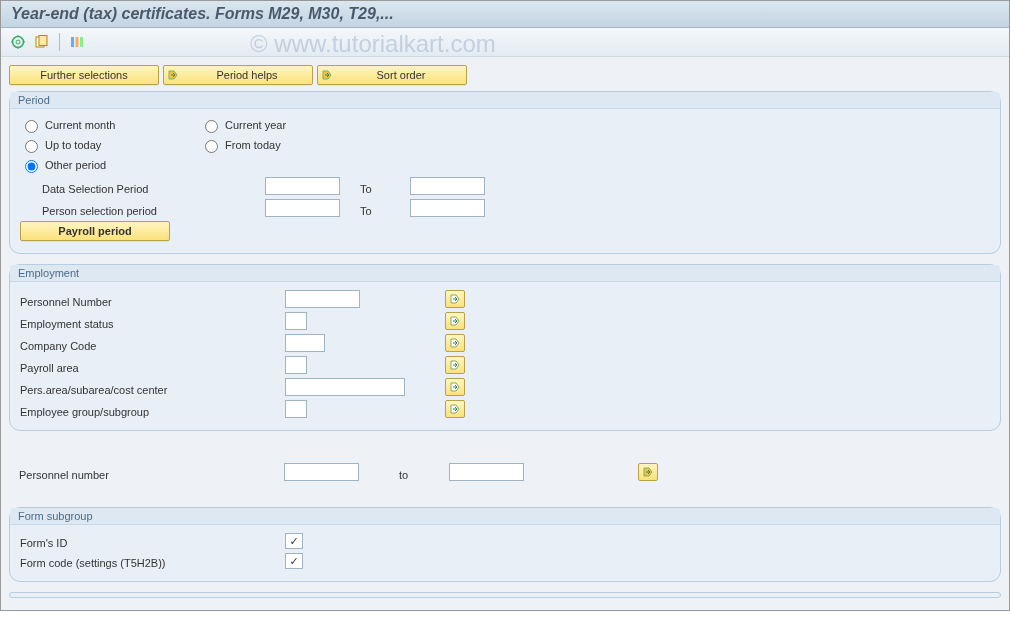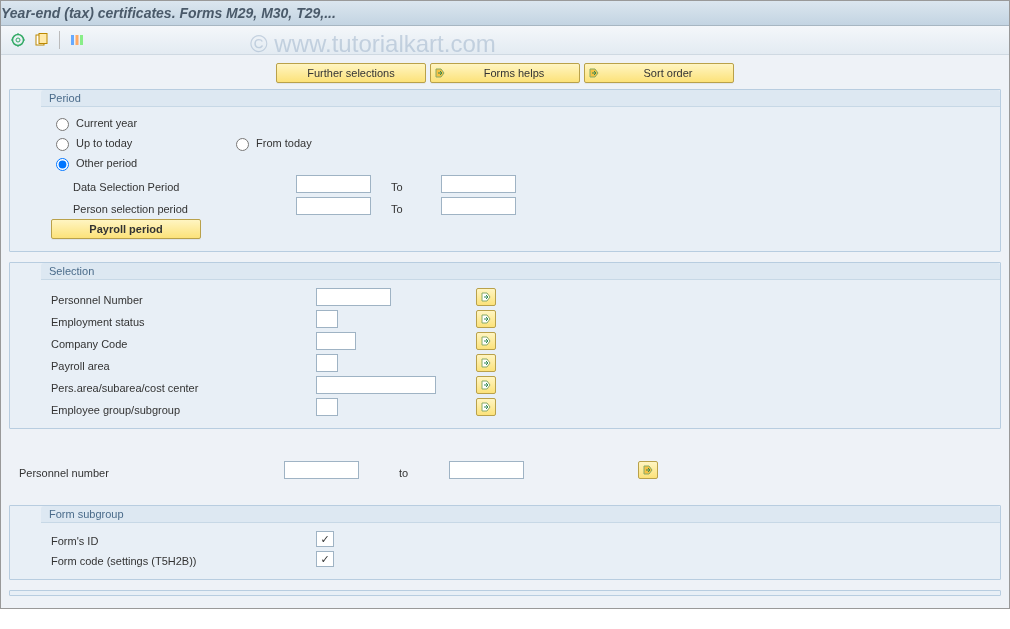--- a/index.html
+++ b/index.html
@@ -8,24 +8,24 @@
     font-family: Arial, sans-serif;
     font-size: 11px;
     background: #fff;
     color: #333;
     width: 1010px;
   }
   .outer-border { border: 1px solid #999; }
   .title-bar {
     background: linear-gradient(to bottom, #dbe6ef 0%, #c3d4e2 100%);
     border-bottom: 1px solid #a7b6c2;
-    padding: 4px 0;
+    padding: 4px 10px;
     font-style: italic;
     font-weight: bold;
-    font-size: 14px;
+    font-size: 16px;
     color: #4a5a6a;
   }
   .watermark {
     position: absolute; left: 250px; top: 30px;
     color: rgba(120,150,180,0.35); font-size: 24px; pointer-events: none;
     font-family: "Comic Sans MS", cursive, sans-serif;
   }
   .toolbar {
     background: linear-gradient(to bottom, #f4f7fa 0%, #e3ebf2 100%);
     border-bottom: 1px solid #cfd9e2;
@@ -34,40 +34,39 @@
   }
   .tool-icon {
     width: 18px; height: 18px; display: inline-flex;
     align-items: center; justify-content: center;
     border: 1px solid transparent; border-radius: 2px;
     cursor: pointer;
   }
   .tool-sep { width: 1px; height: 18px; background: #bbb; margin: 0 2px; }
   svg { display: block; }
   .content { background: #eef2f7; padding: 8px 8px 2px 8px; }
-  .btn-row { display: flex; gap: 4px; margin-bottom: 6px; justify-content: center; }
+  .btn-row { display: flex; gap: 4px; margin-bottom: 6px; }
   .sap-btn {
     background: linear-gradient(to bottom, #fff5c2 0%, #fce27a 100%);
     border: 1px solid #b9a14a;
     border-radius: 2px;
     padding: 2px 0;
     font-size: 11px; color: #333;
     display: inline-flex; align-items: center; justify-content: center;
     cursor: pointer; height: 20px;
     box-shadow: 0 1px 0 rgba(0,0,0,0.05);
   }
   .sap-btn.wide { width: 150px; }
   .sap-btn .arrow-slot { width: 18px; display: inline-flex; justify-content:center; }
   .sap-btn .lbl { flex: 1; text-align: center; }
   .group {
     border: 1px solid #b8cde0;
-    border-radius: 1px;
+    border-radius: 11px;
     background: #e8eff6;
     margin-bottom: 10px;
-    padding-left: 31px;
   }
   .group-title {
     font-size: 11px; color: #4a6b8a;
     padding: 2px 8px 2px 8px;
     background: #dde8f2;
     border-bottom: 1px solid #c7d8e6;
     border-radius: 3px 3px 0 0;
   }
   .group-body { padding: 8px 10px; }
   .radio-row { display: flex; gap: 10px; margin-bottom: 4px; }
@@ -138,39 +137,43 @@
       <span class="sap-btn wide">
         <span class="lbl">Further selections</span>
       </span>
       <span class="sap-btn wide">
         <span class="arrow-slot">
           <svg width="10" height="10" viewBox="0 0 10 10">
               <path d="M1 1h5l3 4-3 4H1z" fill="#f6c244" stroke="#8a6"></path>
               <path d="M3 5h3M5 3l2 2-2 2" stroke="#385" fill="none"></path>
             </svg>
         </span>
-        <span class="lbl">Forms helps</span>
+        <span class="lbl">Period helps</span>
       </span>
       <span class="sap-btn wide">
         <span class="arrow-slot">
           <svg width="10" height="10" viewBox="0 0 10 10">
               <path d="M1 1h5l3 4-3 4H1z" fill="#f6c244" stroke="#8a6"></path>
               <path d="M3 5h3M5 3l2 2-2 2" stroke="#385" fill="none"></path>
             </svg>
         </span>
         <span class="lbl">Sort order</span>
       </span>
     </div>
 
     <div class="group">
       <div class="group-title">Period</div>
       <div class="group-body">
         <div class="radio-row">
           <span class="radio-cell">
               <input type="radio" name="period" style="">
+              <label>Current month</label>
+            </span>
+          <span class="radio-cell">
+              <input type="radio" name="period" style="">
               <label>Current year</label>
             </span>
         </div>
         <div class="radio-row">
           <span class="radio-cell">
               <input type="radio" name="period" style="">
               <label>Up to today</label>
             </span>
           <span class="radio-cell">
               <input type="radio" name="period" style="">
@@ -197,21 +200,21 @@
         </div>
         <div class="form-row" style="margin-top:2px;font-weight:bold;">
           <span class="sap-btn" style="width:150px;">
             <span class="lbl">Payroll period</span>
           </span>
         </div>
       </div>
     </div>
 
     <div class="group">
-      <div class="group-title">Selection</div>
+      <div class="group-title">Employment</div>
       <div class="group-body sel-body">
         <div class="form-row">
           <span class="lbl-col">Personnel Number</span>
           <input class="sap-inp inp-med" style="width: 75px;" value="">
           <span style="width:45px"></span>
           <span class="arrow-btn">
               <svg width="10" height="10" viewBox="0 0 10 10">
                 <path d="M1 1h5l3 4-3 4H1z" fill="#fff" stroke="#8a6"></path>
                 <path d="M3 5h3M5 3l2 2-2 2" stroke="#385" fill="none"></path>
               </svg>

